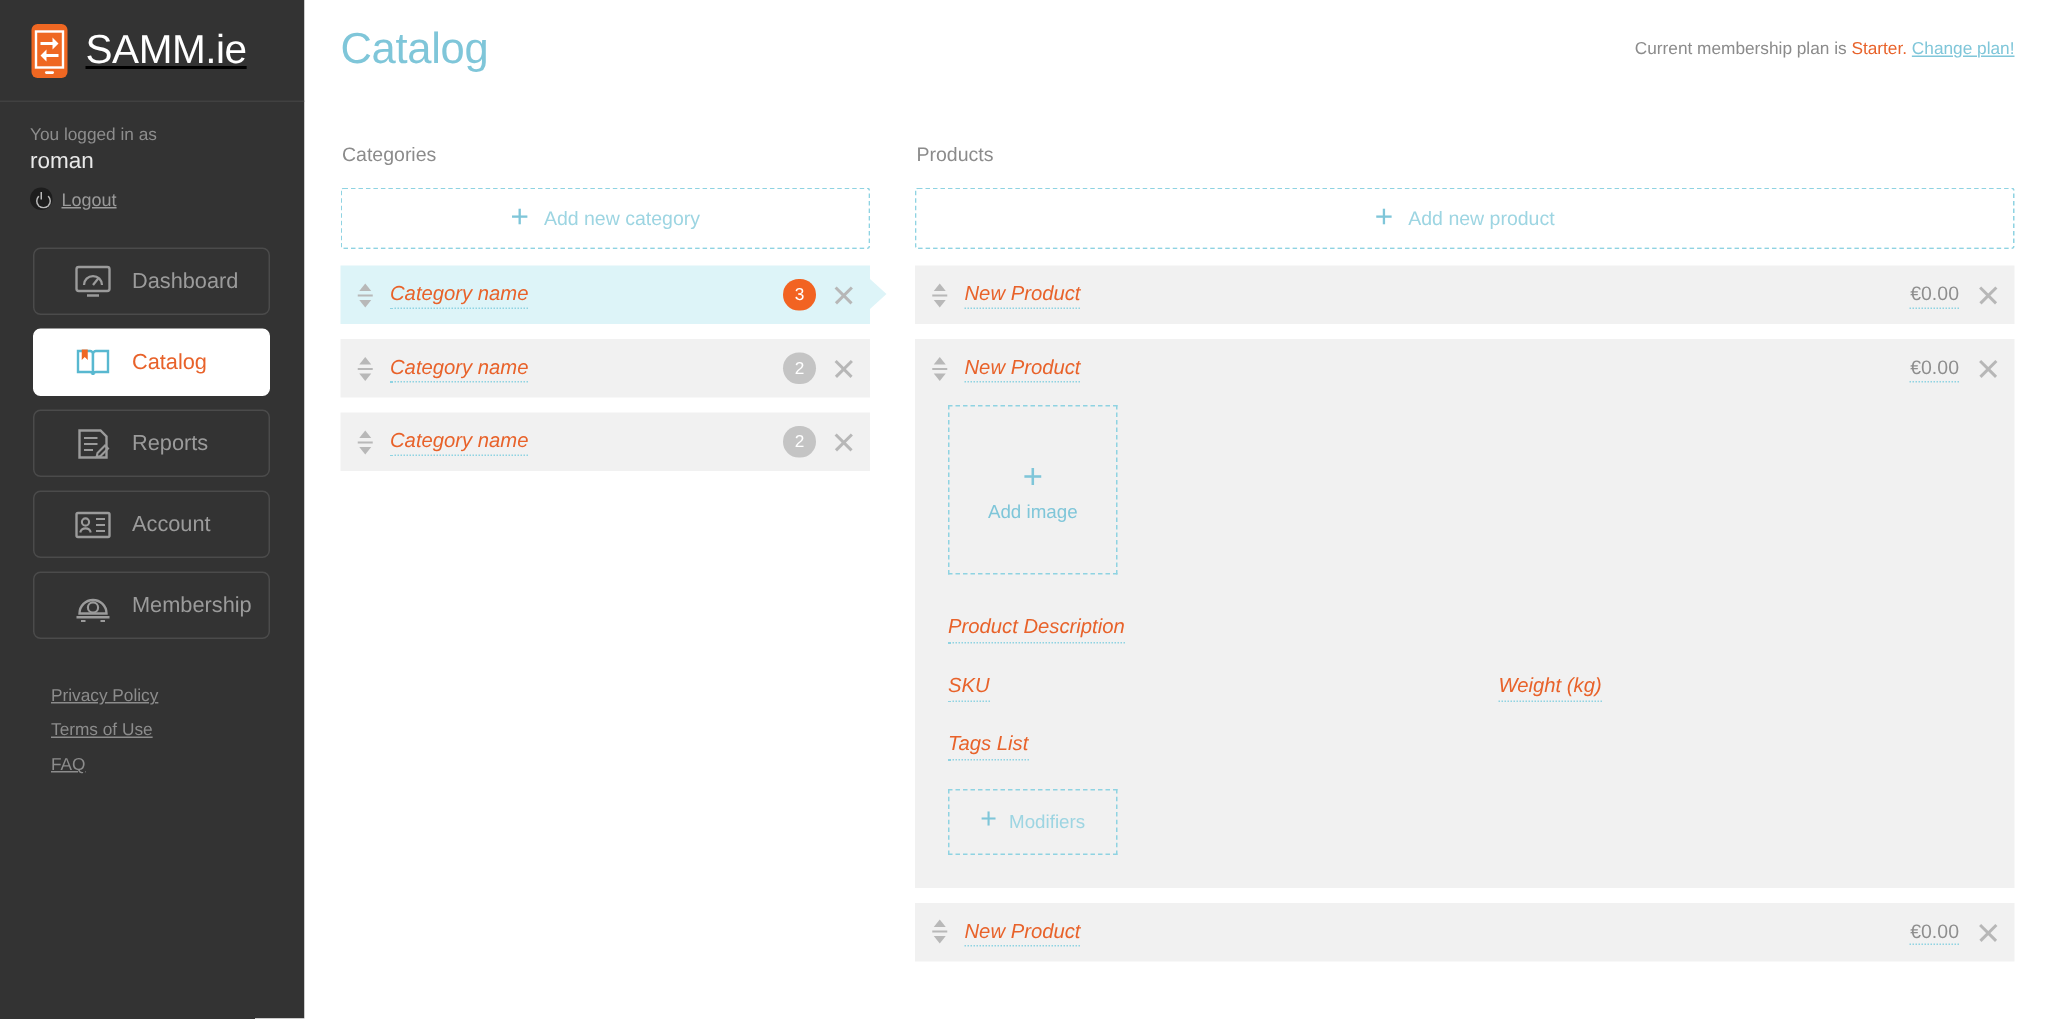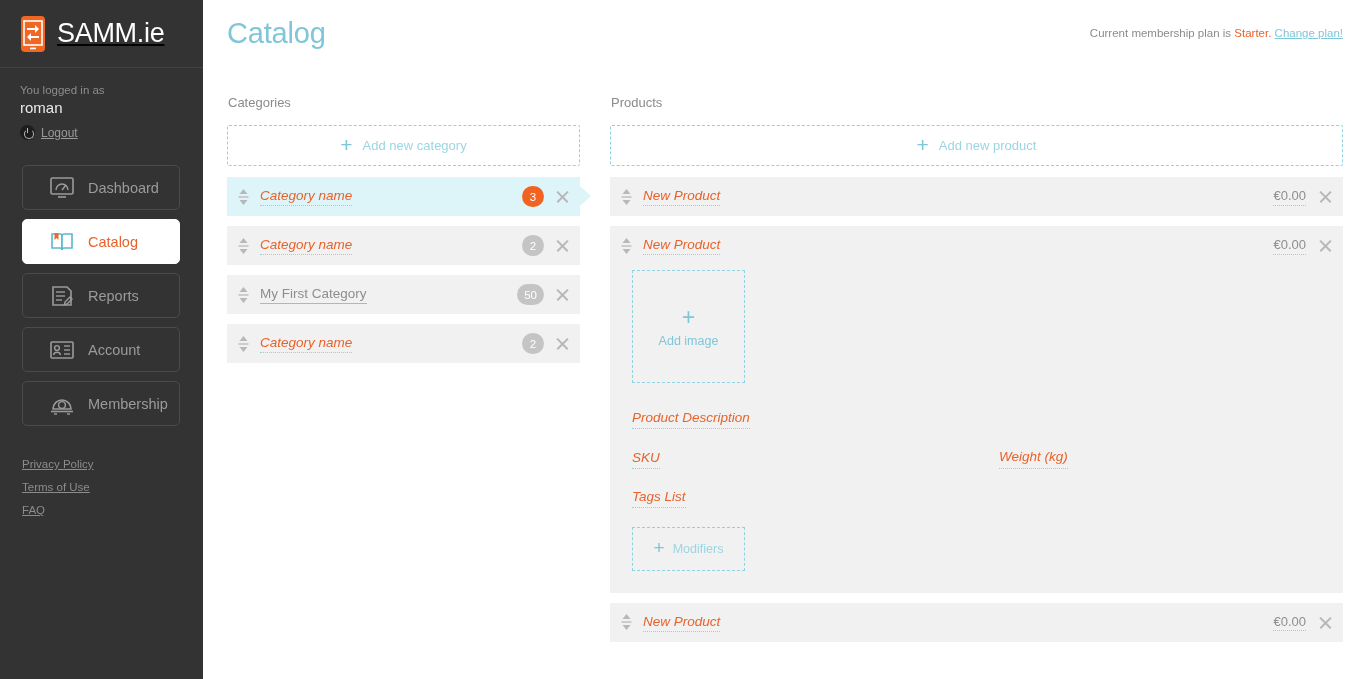--- a/index.html
+++ b/index.html
@@ -71,21 +71,21 @@
   }
   .nav-item.active {
     background: #ffffff;
     border-color: #ffffff;
   }
   .nav-label { font-size: 14.5px; color: #9b9b9b; margin-left: 13px; }
   .nav-item.active .nav-label { color: #e8622a; }
   .nav-ico { width: 26px; height: 24px; flex: 0 0 26px; }
 
   .footer-links {
-    position: absolute; left: 22px; top: 458px;
+    position: absolute; left: 34px; top: 458px;
   }
   .footer-links a {
     display: block;
     color: #8c8c8c; font-size: 11.5px;
     text-decoration: underline;
     margin-bottom: 11px;
     cursor: pointer;
   }
 
   
@@ -385,33 +385,20 @@
               <line x1="0.5" y1="9" x2="10.5" y2="9" stroke="#b8b8b8" stroke-width="1.3"></line>
               <path d="M5.5 17 L9.5 12 H1.5 z" fill="#b8b8b8"></path>
             </svg>
           </span>
           <span class="row-name">Category name</span>
           <span class="row-spacer"></span>
           <span class="badge">2</span>
           <span class="x-btn"></span>
         </div>
 
-        <div class="row">
-          <span class="drag">
-            <svg width="11" height="18" viewBox="0 0 11 18">
-              <path d="M5.5 1 L9.5 6 H1.5 z" fill="#b8b8b8"></path>
-              <line x1="0.5" y1="9" x2="10.5" y2="9" stroke="#b8b8b8" stroke-width="1.3"></line>
-              <path d="M5.5 17 L9.5 12 H1.5 z" fill="#b8b8b8"></path>
-            </svg>
-          </span>
-          <span class="row-name filled">My First Category</span>
-          <span class="row-spacer"></span>
-          <span class="badge">50</span>
-          <span class="x-btn"></span>
-        </div>
 
         <div class="row">
           <span class="drag">
             <svg width="11" height="18" viewBox="0 0 11 18">
               <path d="M5.5 1 L9.5 6 H1.5 z" fill="#b8b8b8"></path>
               <line x1="0.5" y1="9" x2="10.5" y2="9" stroke="#b8b8b8" stroke-width="1.3"></line>
               <path d="M5.5 17 L9.5 12 H1.5 z" fill="#b8b8b8"></path>
             </svg>
           </span>
           <span class="row-name">Category name</span>

